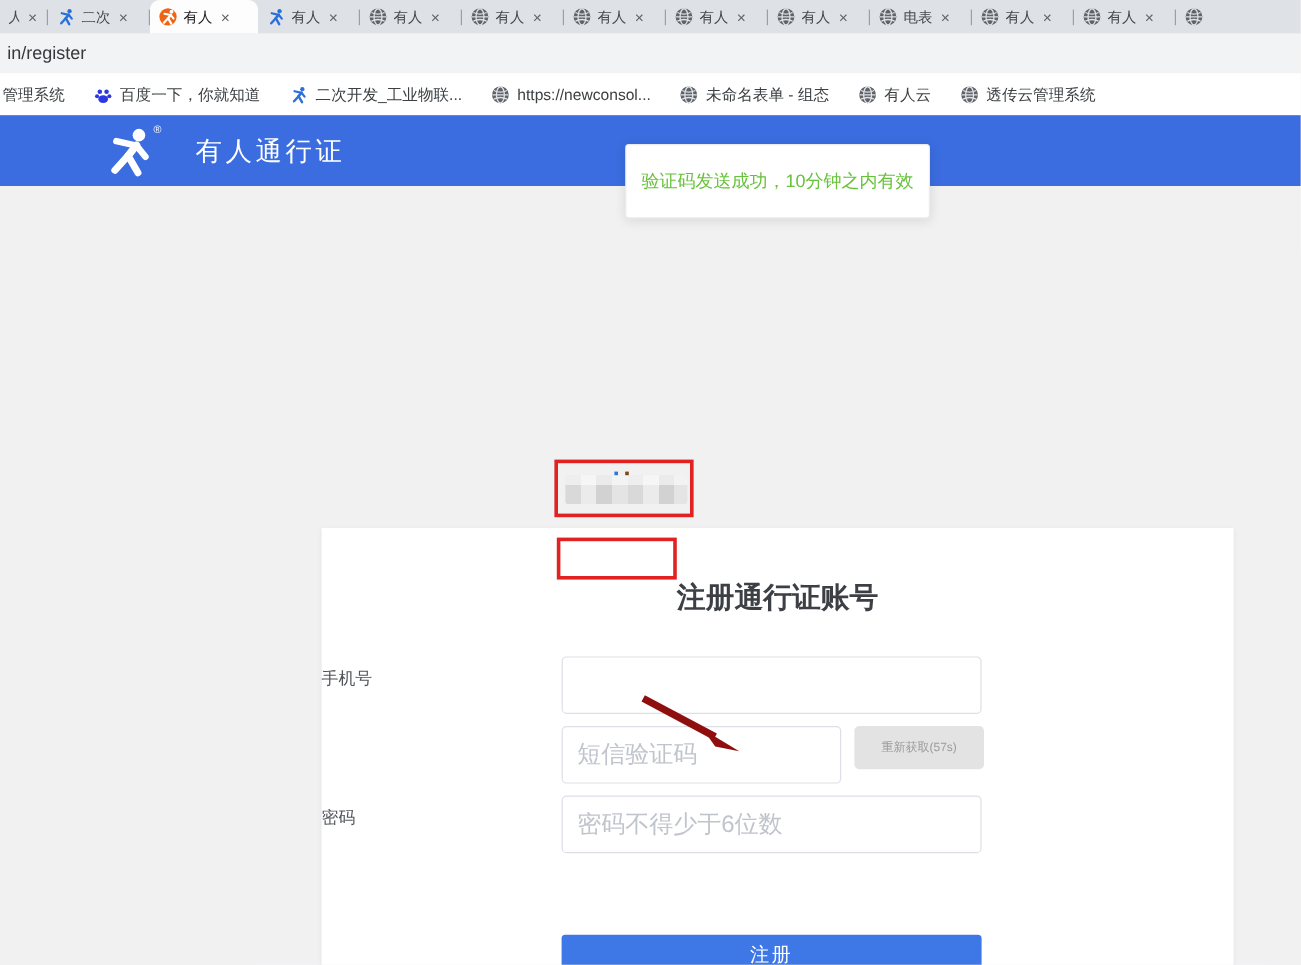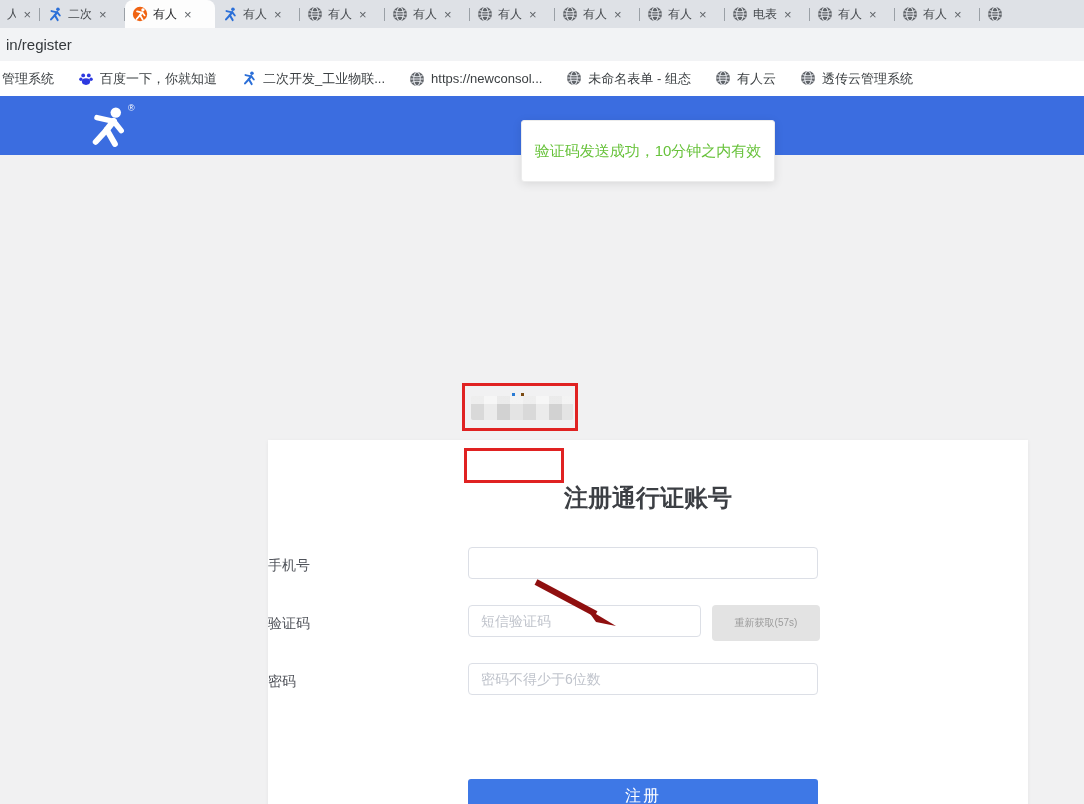--- a/index.html
+++ b/index.html
@@ -22,21 +22,21 @@
   .favicon { width:16px; height:16px; flex:0 0 16px; display:inline-flex; }
   .favicon svg { width:16px; height:16px; }
 
   .toolbar { position:absolute; top:28px; left:0; width:1084px; height:33px;
     background:#f2f3f5; display:flex; align-items:center; }
   .address-text { font-size:15px; color:#35393d; padding-left:6px; }
 
   .bookmarks { position:absolute; top:61px; left:0; width:1084px; height:35px;
     background:#ffffff; display:flex; align-items:center; gap:24px;
     padding-left:2px; }
-  .bm { display:flex; gap:6px; font-size:13px;
+  .bm { display:flex; align-items:center; gap:6px; font-size:13px;
     color:#3c4043; cursor:pointer; white-space:nowrap; }
 
   
   .site-header { position:absolute; top:96px; left:0; width:1084px; height:59px;
     background:#3b6de0; }
   .logo-wrap { position:absolute; left:84px; top:7px; width:62px; height:46px; }
   .logo-wrap svg { width:46px; height:46px; }
   .reg-mark { position:absolute; left:44px; top:0; color:#ffffff; font-size:9px; }
   .brand { position:absolute; left:163px; top:15px; color:#ffffff;
     font-size:22px; letter-spacing:3px; }
@@ -53,23 +53,23 @@
     background:#f1f1f2; }
   .card { position:absolute; left:268px; top:285px; width:760px; height:477px;
     background:#ffffff; border-radius:0 0 4px 4px;
     box-shadow:0 1px 4px rgba(0,0,0,.05); }
   .form-title { position:absolute; top:42px; left:0; width:100%;
     text-align:center; font-size:24px; color:#3c3f44; font-weight:700; }
 
   .frow { position:absolute; left:0; width:100%; height:36px; }
   .flabel { position:absolute; left:0; top:0; width:188px; text-align:left;
     padding-right:13px; line-height:36px; font-size:14px; color:#50535a; }
-  .finput { position:absolute; left:200px; top:0; height:32px;
+  .finput { position:absolute; left:200px; top:0; height:48px;
     border:1px solid #dcdfe6; border-radius:4px; padding:0 12px;
-    font-size:14px; color:#606266; background:#fff; outline:none;
+    font-size:20px; color:#606266; background:#fff; outline:none;
     font-family:inherit; }
   .finput::placeholder { color:#c0c4cc; }
   .w-full { width:350px; }
   .w-code { width:233px; }
   .resend-btn { position:absolute; left:444px; top:0; width:108px; height:36px;
     background:#e3e3e3; color:#9c9c9c; font-size:10px; border:none;
     border-radius:4px; cursor:default; font-family:inherit; }
   .submit-btn { position:absolute; left:200px; top:339px; width:350px;
     height:34px; background:#3e78e6; color:#ffffff; font-size:16px;
     border:none; border-radius:3px; cursor:pointer; letter-spacing:2px;
@@ -342,38 +342,38 @@
   <div class="site-header">
     <span class="logo-wrap">
       <svg viewBox="0 0 22 22">
           <g transform="scale(1.0)">
             <circle cx="15.2" cy="4.6" r="2.5" fill="#ffffff"></circle>
             <use href="#runner-g" stroke="#ffffff"></use>
           </g>
         </svg>
       <span class="reg-mark">®</span>
     </span>
+    <span class="brand">有人通行证</span>
   </div>
 
   <div class="toast">
     <span class="toast-msg">验证码发送成功，10分钟之内有效</span>
   </div>
 
   <div class="page">
     <div class="card">
 
       <div class="form-title">注册通行证账号</div>
 
       <div class="frow row-phone">
         <span class="flabel">手机号</span>
         <input class="finput w-full" type="text" style="">
       </div>
 
       <div class="frow row-code">
-        <span class="flabel">验证码</span>
         <input class="finput w-code" type="text" placeholder="短信验证码" style="">
         <button class="resend-btn">重新获取(57s)</button>
       </div>
 
       <div class="frow row-pwd">
         <span class="flabel">密码</span>
         <input class="finput w-full" type="text" placeholder="密码不得少于6位数" style="">
       </div>
 
 

